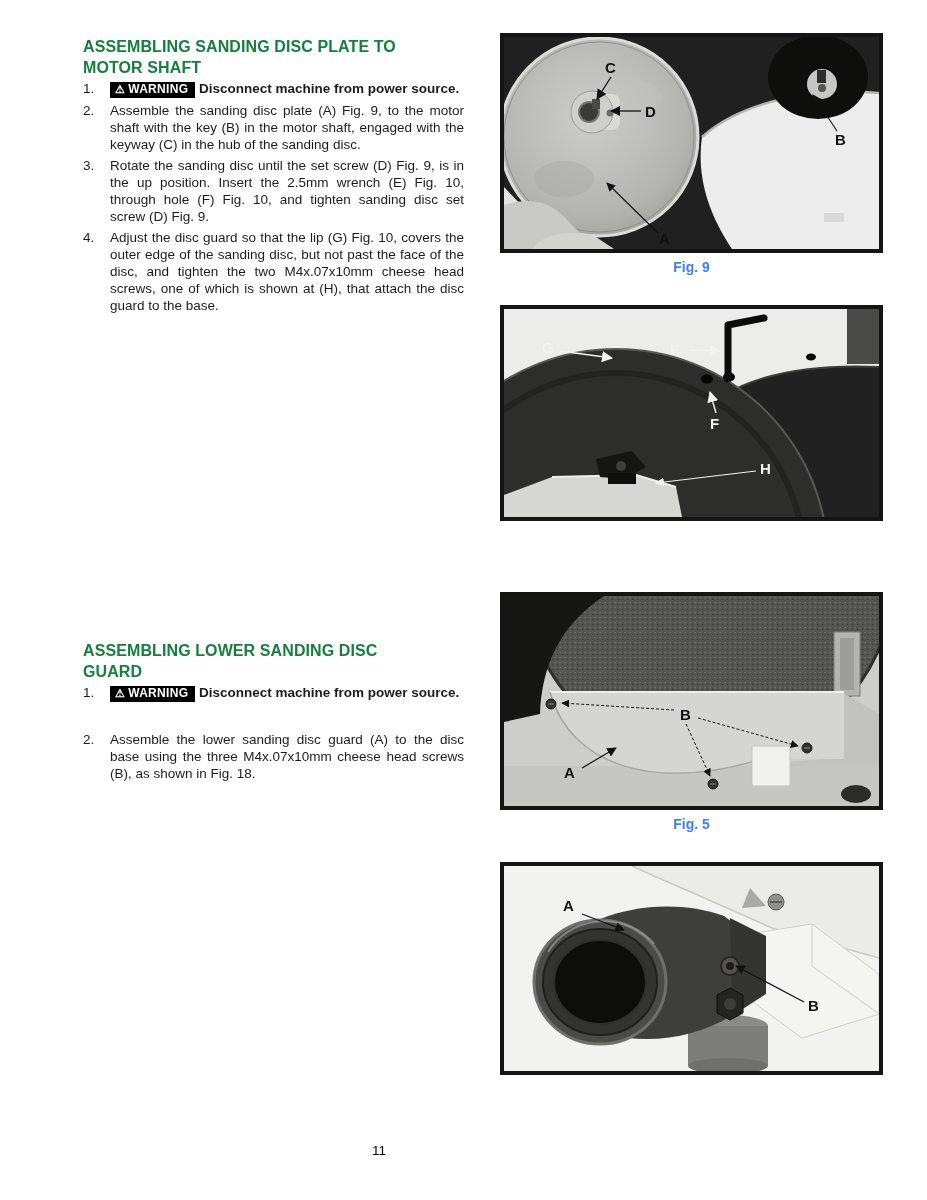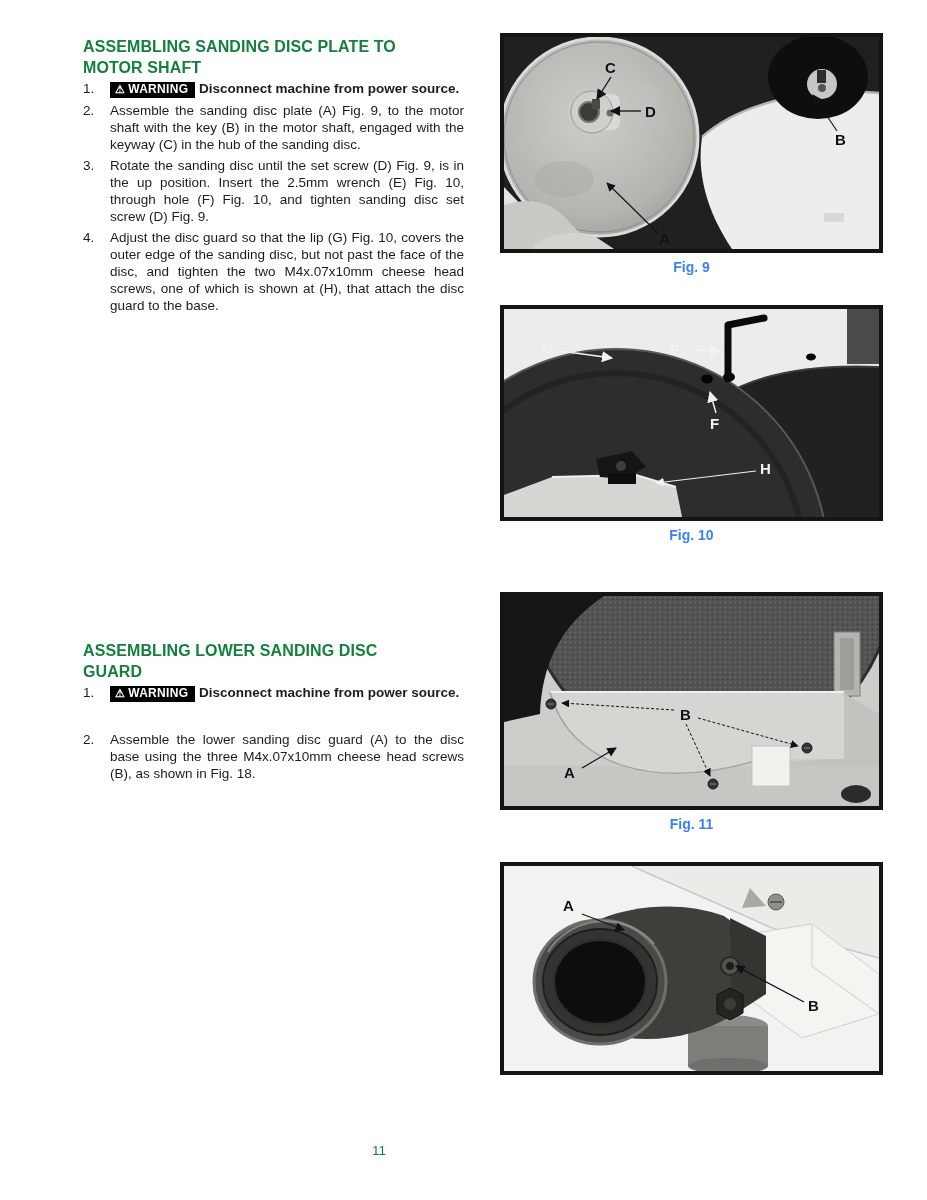--- a/index.html
+++ b/index.html
@@ -29,21 +29,21 @@
   .warn-icon { margin-right:3px; font-size:11px; }
   .fig { position:absolute; left:500px; width:383px; margin:0; }
   .frame { border:4px solid #151515; background:#fff; line-height:0; }
   .frame svg { display:block; }
   .figcap {
     text-align:center; font-weight:bold; font-size:14px; margin-top:5px;
     color:#3b82f6; line-height:18px;
   }
   .pageno {
     position:absolute; top:1143px; left:0; width:758px; text-align:center;
-    font-size:13.5px; color:#0f766e;
+    font-size:13.5px; color:#000000;
   }
   .callout {
     font-family:"Liberation Sans", sans-serif; font-weight:bold; font-size:15px;
   }
 </style>
 </head>
 <body>
 
 <div class="page">
 
@@ -167,21 +167,20 @@
         <line x1="56" y1="42" x2="108" y2="49" stroke="#f2f2f0" stroke-width="1.4" marker-end="url(#ah10)"></line>
         <line x1="186" y1="41" x2="216" y2="42" stroke="#f2f2f0" stroke-width="1.4" marker-end="url(#ah10)"></line>
         <line x1="212" y1="104" x2="206" y2="83" stroke="#f2f2f0" stroke-width="1.4" marker-end="url(#ah10)"></line>
         <line x1="252" y1="162" x2="152" y2="174" stroke="#f2f2f0" stroke-width="1.1" marker-end="url(#ah10)"></line>
         <text class="callout" x="38" y="44" fill="#f2f2f0">G</text>
         <text class="callout" x="166" y="46" fill="#f2f2f0">E</text>
         <text class="callout" x="206" y="120" fill="#f2f2f0">F</text>
         <text class="callout" x="256" y="165" fill="#f2f2f0">H</text>
       </svg>
     </div>
-    <figcaption class="figcap">Fig. 10</figcaption>
   </figure>
 
   <figure class="fig" style="top:592px;">
     <div class="frame">
       <svg width="375" height="210" viewBox="0 0 375 210">
         <defs>
           <marker id="ah11" viewBox="0 0 10 10" refX="9" refY="5" markerWidth="8" markerHeight="8" orient="auto-start-reverse">
               <path d="M0,0 L10,5 L0,10 Z" fill="#111"></path>
             </marker>
           <pattern id="grit11" width="5" height="5" patternUnits="userSpaceOnUse">
@@ -212,21 +211,21 @@
             <line x1="300" y1="152" x2="306" y2="152" stroke="#8a8a87" stroke-width="1"></line>
         </g>
         <line x1="170" y1="114" x2="58" y2="107" stroke="#111" stroke-width="1" stroke-dasharray="3,2" marker-end="url(#ah11)"></line>
         <line x1="182" y1="128" x2="206" y2="180" stroke="#111" stroke-width="1" stroke-dasharray="3,2" marker-end="url(#ah11)"></line>
         <line x1="194" y1="122" x2="294" y2="150" stroke="#111" stroke-width="1" stroke-dasharray="3,2" marker-end="url(#ah11)"></line>
         <line x1="78" y1="172" x2="112" y2="152" stroke="#111" stroke-width="1.2" marker-end="url(#ah11)"></line>
         <text class="callout" x="176" y="124" fill="#111">B</text>
         <text class="callout" x="60" y="182" fill="#111">A</text>
       </svg>
     </div>
-    <figcaption class="figcap">Fig. 11</figcaption>
+    <figcaption class="figcap">Fig. 5</figcaption>
   </figure>
 
   <figure class="fig" style="top:862px;">
     <div class="frame">
       <svg width="375" height="205" viewBox="0 0 375 205">
         <defs>
           <marker id="ah12" viewBox="0 0 10 10" refX="9" refY="5" markerWidth="8" markerHeight="8" orient="auto-start-reverse">
               <path d="M0,0 L10,5 L0,10 Z" fill="#111"></path>
             </marker>
         </defs>

